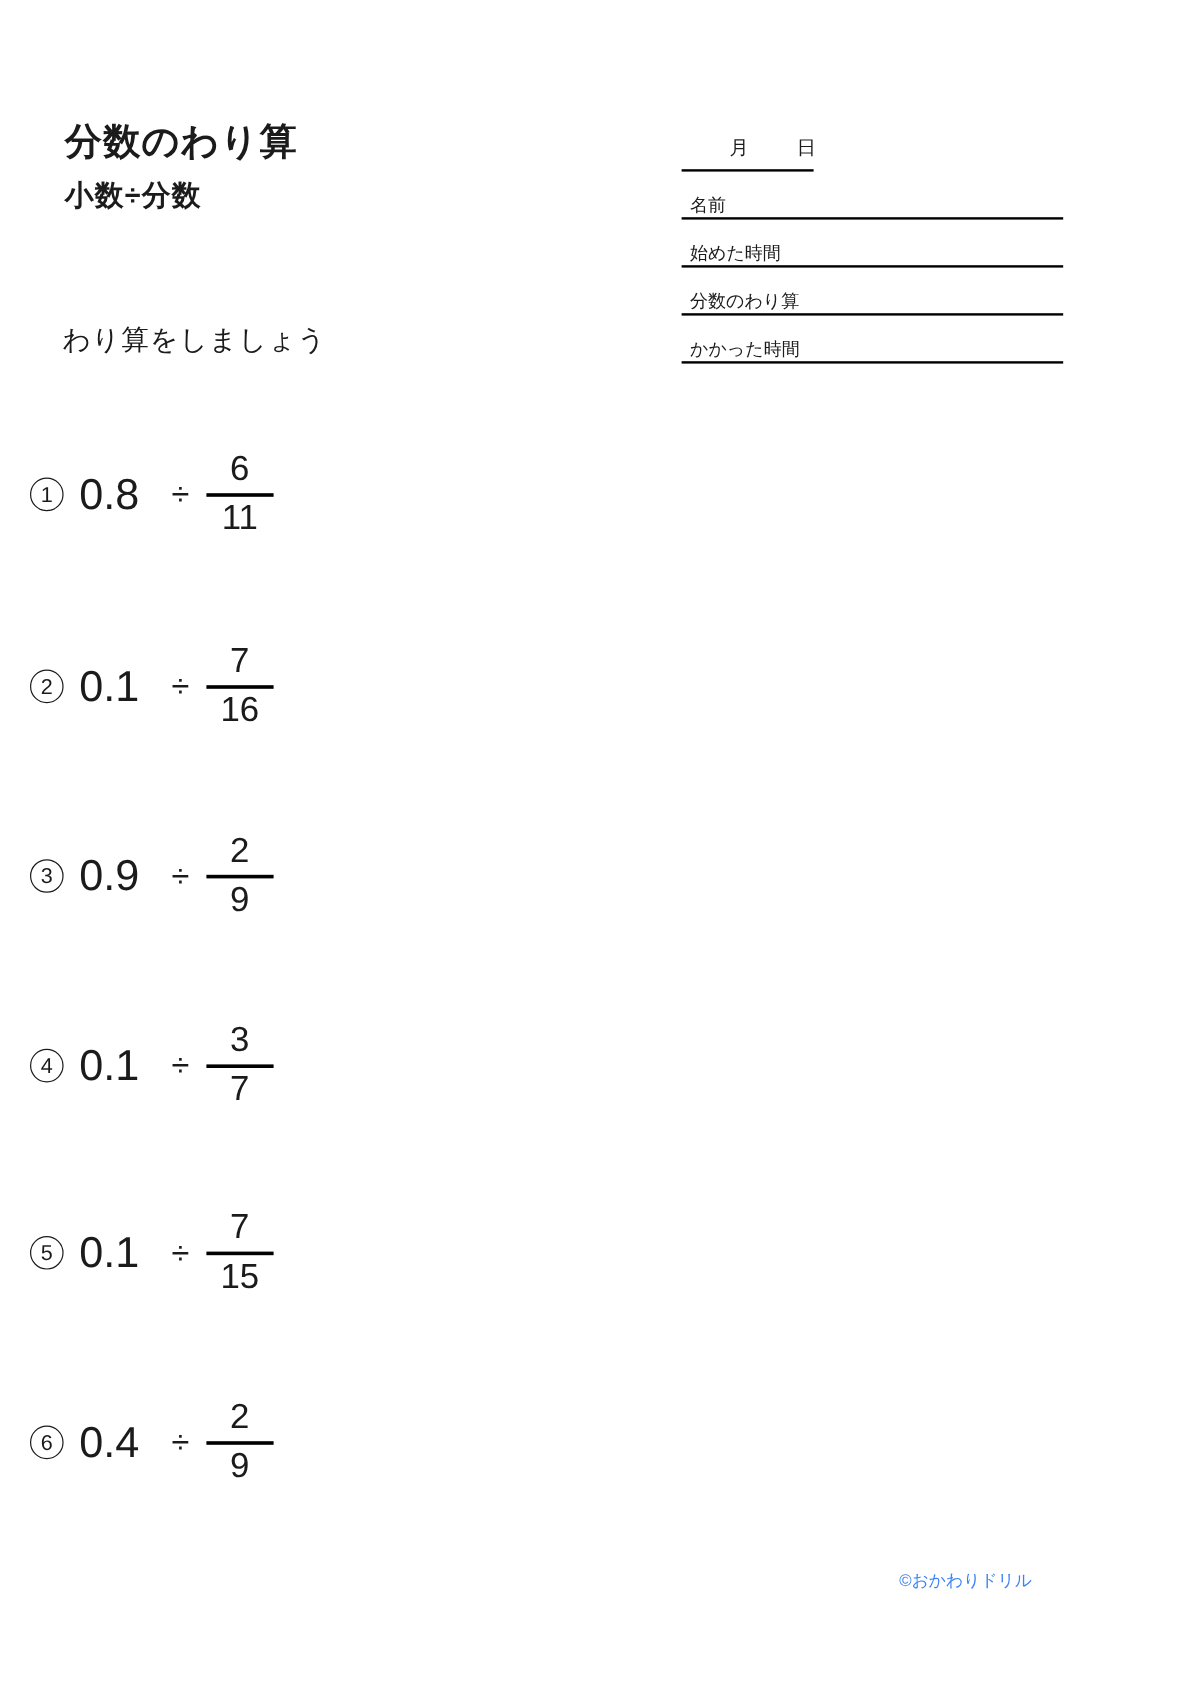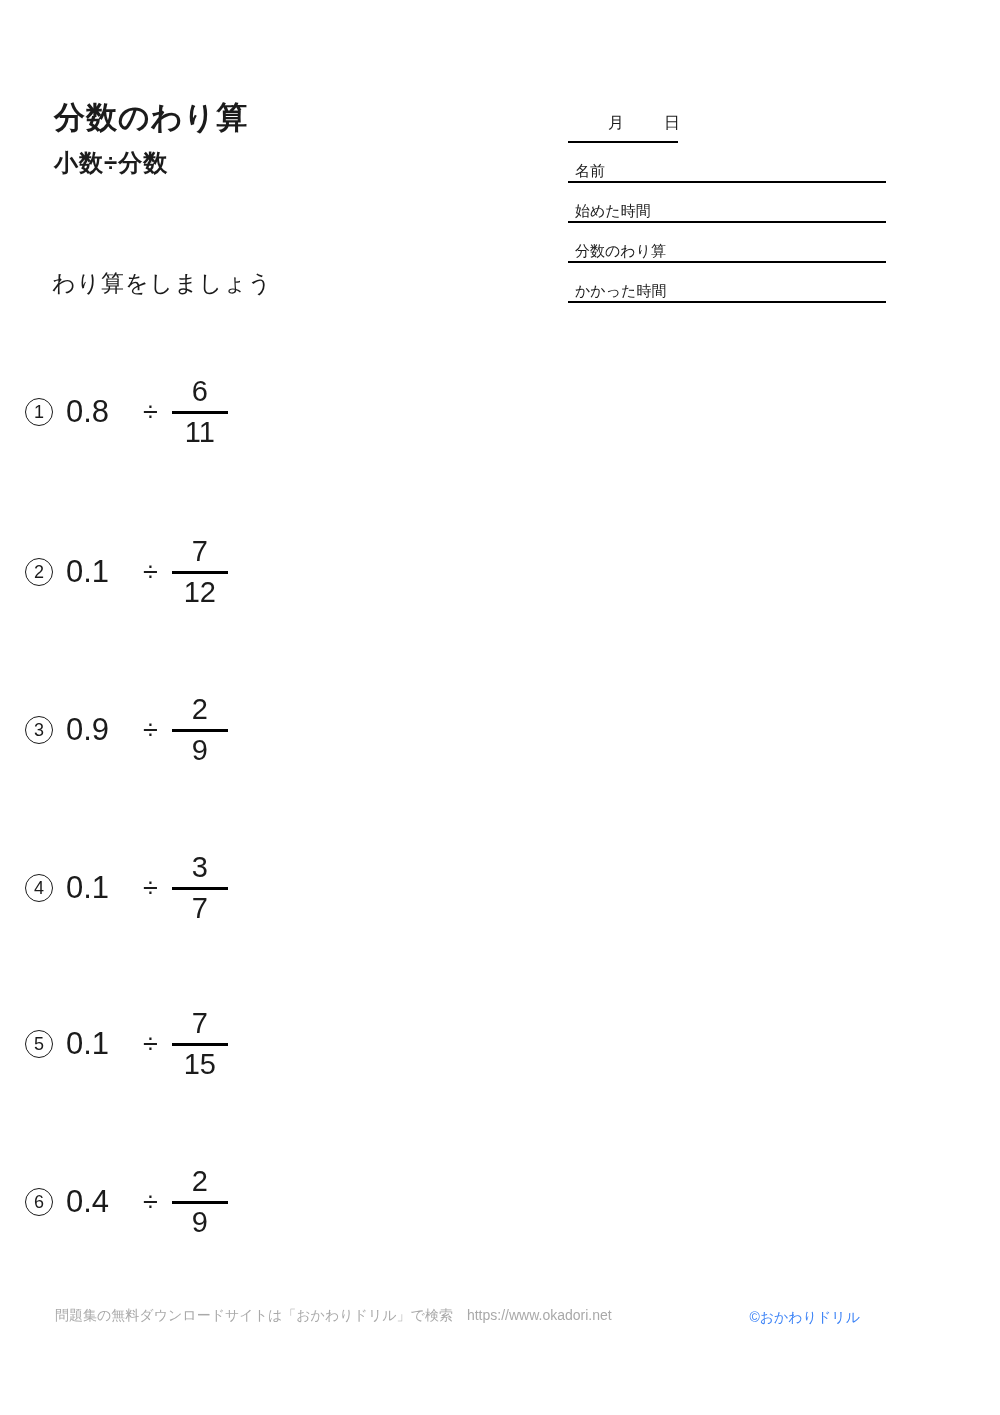--- a/index.html
+++ b/index.html
@@ -51,21 +51,21 @@
     position: absolute; left: 25px; height: 76px;
     display: flex; align-items: center;
   }
   .pnum {
     box-sizing: border-box;
     width: 28px; height: 28px;
     border: 1.5px solid #1b1b1b; border-radius: 50%;
     display: flex; align-items: center; justify-content: center;
     font-size: 18px; line-height: 1;
   }
-  .dec  { margin-left: 13px; width: 50px; font-size: 31px; }
+  .dec  { margin-left: 13px; width: 50px; font-size: 36px; }
   .op   { margin-left: 27px; font-size: 27px; }
   .frac {
     margin-left: 14px; width: 56px;
     display: flex; flex-direction: column; align-items: center;
     font-size: 29px; line-height: 1.1;
   }
   .fbar { width: 56px; height: 3px; background: #000; margin: 3px 0; }
 
   
   .footer-left  { position: absolute; left: 55px;  top: 1307px; font-size: 14px; color: #a9a9a9; }
@@ -114,21 +114,21 @@
 
   <div class="problem" style="top:534px">
     <span class="pnum">
         <span>2</span>
       </span>
     <span class="dec">0.1</span>
     <span class="op">÷</span>
     <span class="frac">
       <span>7</span>
       <span class="fbar"></span>
-      <span>12</span>
+      <span>16</span>
     </span>
   </div>
 
   <div class="problem" style="top:692px">
     <span class="pnum">
         <span>3</span>
       </span>
     <span class="dec">0.9</span>
     <span class="op">÷</span>
     <span class="frac">
@@ -170,16 +170,15 @@
       </span>
     <span class="dec">0.4</span>
     <span class="op">÷</span>
     <span class="frac">
       <span>2</span>
       <span class="fbar"></span>
       <span>9</span>
     </span>
   </div>
 
-  <div class="footer-left">問題集の無料ダウンロードサイトは「おかわりドリル」で検索　https://www.okadori.net</div>
   <div class="footer-right">©おかわりドリル</div>
 
 </div>
 
 </body></html>

